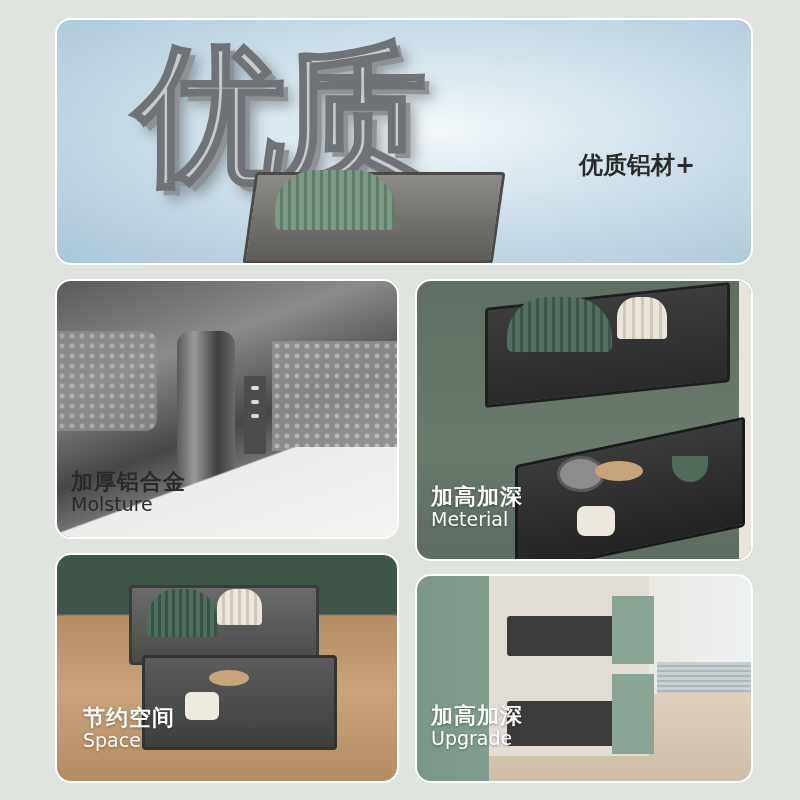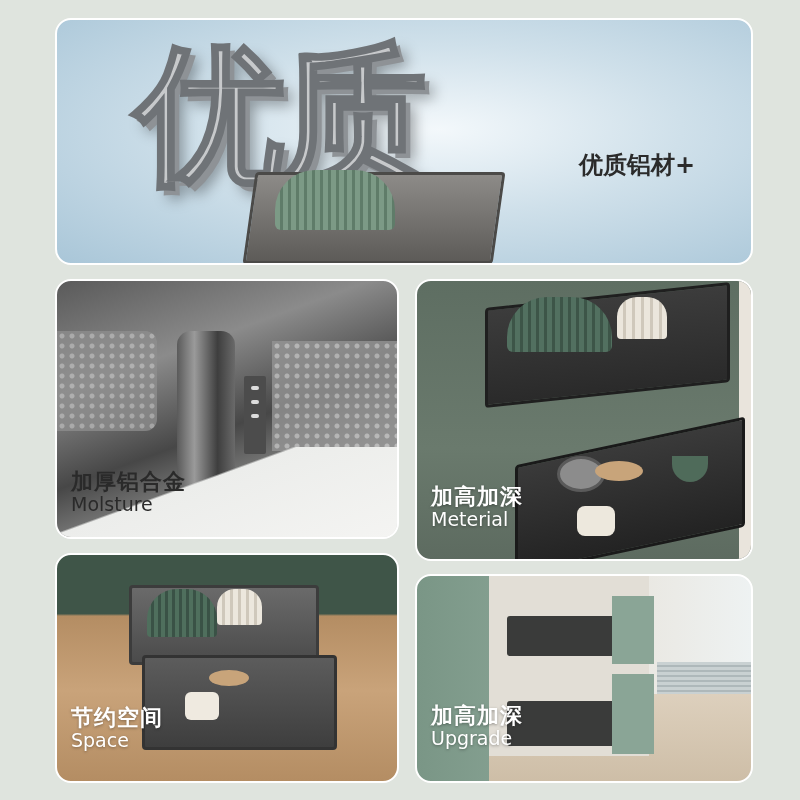--- a/index.html
+++ b/index.html
@@ -127,21 +127,21 @@
   </div>
 </div>
 
 <div class="card card-space">
   <div class="sp-basket1"></div>
   <div class="sp-plates"></div>
   <div class="sp-bowls"></div>
   <div class="sp-basket2"></div>
   <div class="sp-lid"></div>
   <div class="sp-jar"></div>
-  <div class="label light" style="top:150px;">
+  <div class="label light" style="top:150px;margin-left:12px;">
     <div class="zh">节约空间</div>
     <div class="en">Space</div>
   </div>
 </div>
 
 <div class="card card-upgrade">
   <div class="up-floor"></div>
   <div class="up-sea"></div>
   <div class="up-cab"></div>
   <div class="up-drawer1"></div>

